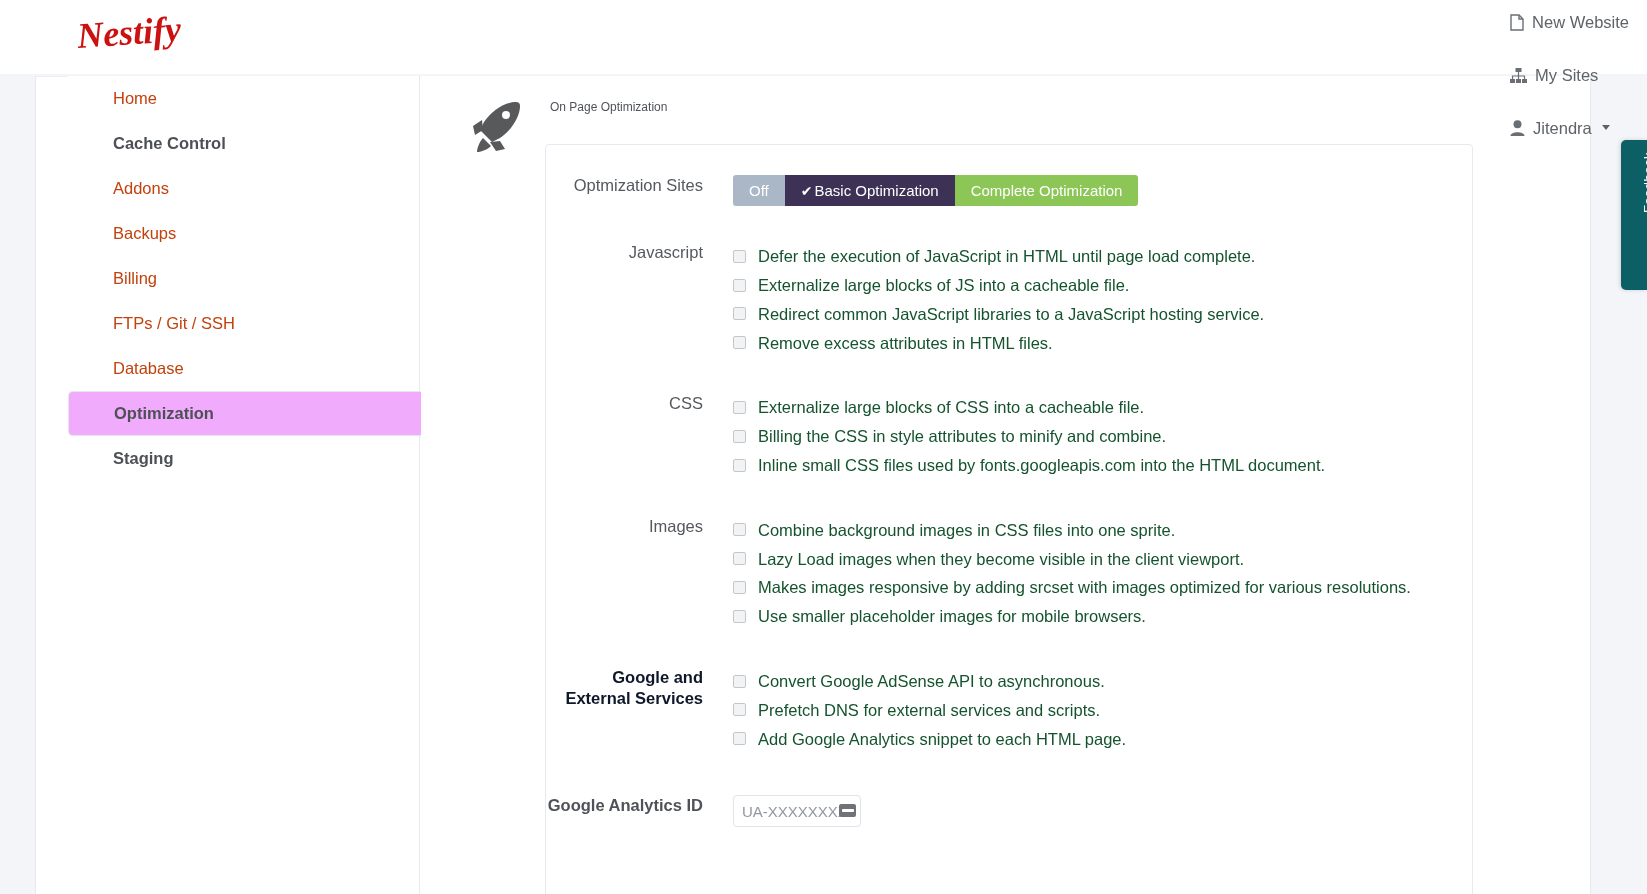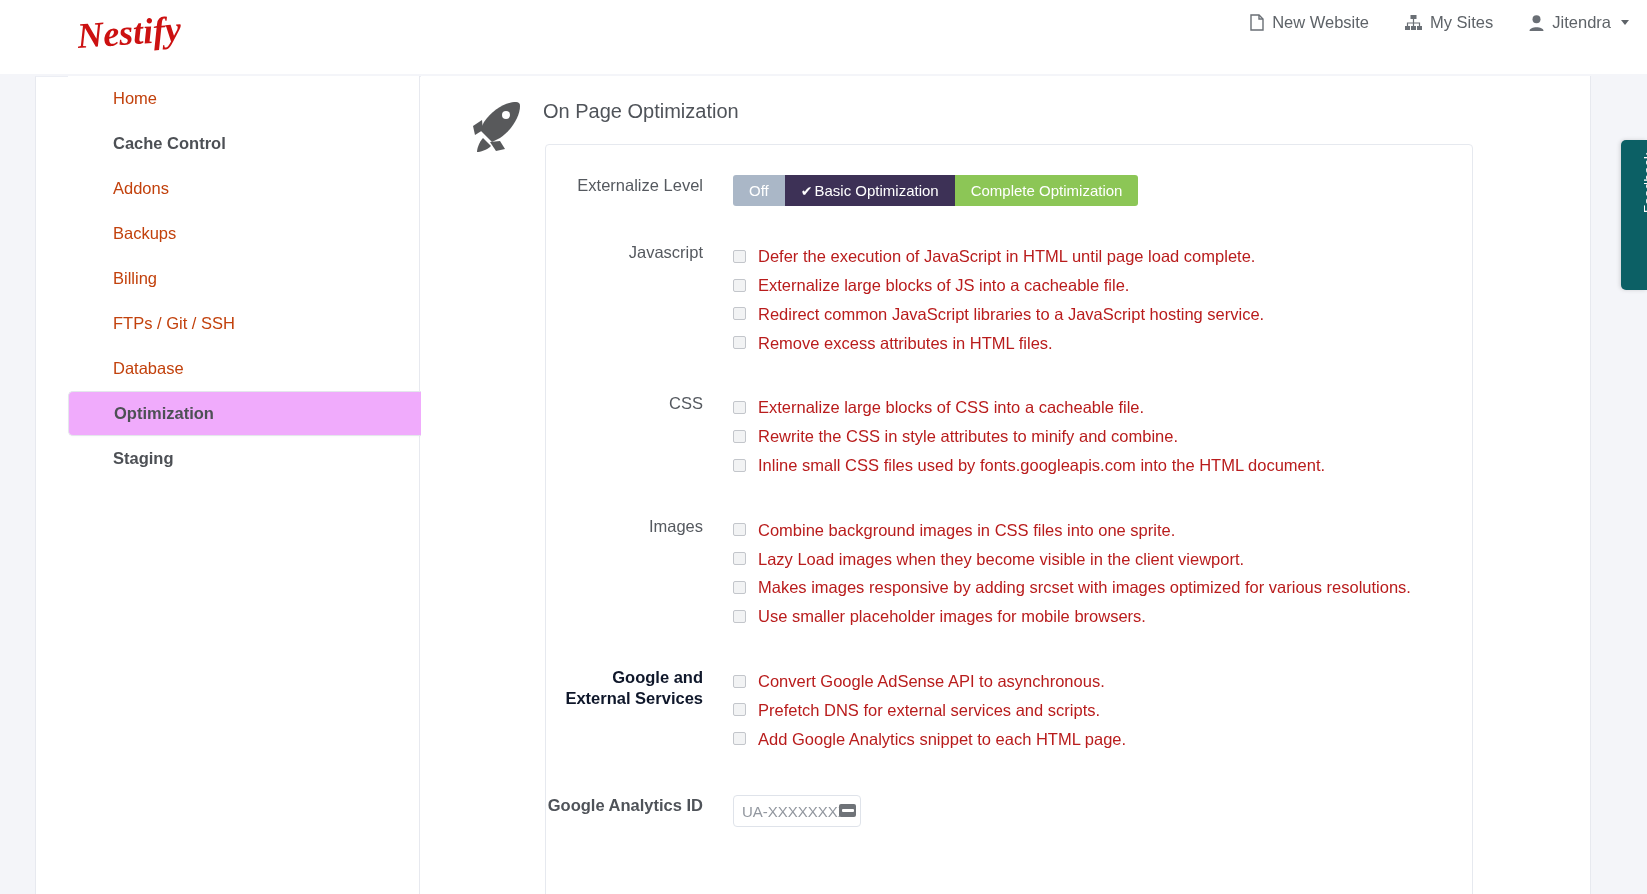--- a/index.html
+++ b/index.html
@@ -26,20 +26,21 @@
     left: 78px; top: 12px;
     width: 120px; height: 52px;
   }
   .logo svg { display: block; }
 
   .topnav {
     position: absolute;
     right: 18px; top: 14px;
     display: flex;
     gap: 36px;
+    flex-direction: column;
   }
   .topnav a {
     display: flex;
     align-items: center;
     gap: 8px;
     font-size: 16.5px;
     color: #5e6368;
     text-decoration: none;
     line-height: 1;
   }
@@ -110,22 +111,22 @@
     height: 818px;
     background: #ffffff;
   }
   .rocket {
     position: absolute;
     left: 45px; top: 20px;
     width: 60px; height: 60px;
   }
   .panel-title {
     position: absolute;
-    left: 122px; top: 24px;
-    font-size: 20px;
+    left: 129px; top: 24px;
+    font-size: 12px;
     color: #4f5359;
   }
 
   .card {
     position: absolute;
     left: 124px; top: 68px;
     width: 928px;
     min-height: 760px;
     background: #ffffff;
     border: 1px solid #e6e9ef;
@@ -184,21 +185,21 @@
     width: 13px; height: 13px;
     border: 1px solid #c3c6cb;
     border-radius: 2px;
     background: #f2f3f4;
     margin-right: 12px;
     flex: 0 0 auto;
     cursor: pointer;
   }
   .cb-text {
     font-size: 16.5px;
-    color: #b91c1c;
+    color: #14532d;
     white-space: nowrap;
     line-height: 1;
   }
 
   .ga-row { padding-top: 42px; padding-bottom: 30px; }
   .ga-label {
     width: 187px;
     text-align: right;
     padding-right: 30px;
     font-size: 16.5px;
@@ -360,21 +361,21 @@
       <circle cx="40" cy="19" r="4" fill="#ffffff"></circle>
       <path d="M16 24 L7 30 l2 9 8 -5 Z" fill="#58595b"></path>
       <path d="M24 46 l6 9 9 -2 -5 -8 Z" fill="#58595b"></path>
       <path d="M17 42 C13 46 11 53 11 56 c3 0 10 -2 14 -6 Z" fill="#58595b"></path>
     </svg>
   </div>
   <div class="panel-title">On Page Optimization</div>
 
   <div class="card" id="card">
       <div class="row lvl-row">
-        <div class="row-label plain">Externalize Level</div>
+        <div class="row-label plain">Optmization Sites</div>
         <div class="btn-group">
           <button class="btn-off">
             <span>Off</span>
           </button>
           <button class="btn-basic">
             <span class="check-glyph">✔</span>
             <span>Basic Optimization</span>
           </button>
           <button class="btn-complete">
             <span>Complete Optimization</span>
@@ -404,21 +405,21 @@
       </div>
       <div class="row cbgroup">
         <div class="row-label plain">CSS</div>
         <div>
           <div class="cb-line">
             <span class="cb"></span>
             <span class="cb-text">Externalize large blocks of CSS into a cacheable file.</span>
           </div>
           <div class="cb-line">
             <span class="cb"></span>
-            <span class="cb-text">Rewrite the CSS in style attributes to minify and combine.</span>
+            <span class="cb-text">Billing the CSS in style attributes to minify and combine.</span>
           </div>
           <div class="cb-line">
             <span class="cb"></span>
             <span class="cb-text">Inline small CSS files used by fonts.googleapis.com into the HTML document.</span>
           </div>
         </div>
       </div>
       <div class="row cbgroup">
         <div class="row-label plain">Images</div>
         <div>

